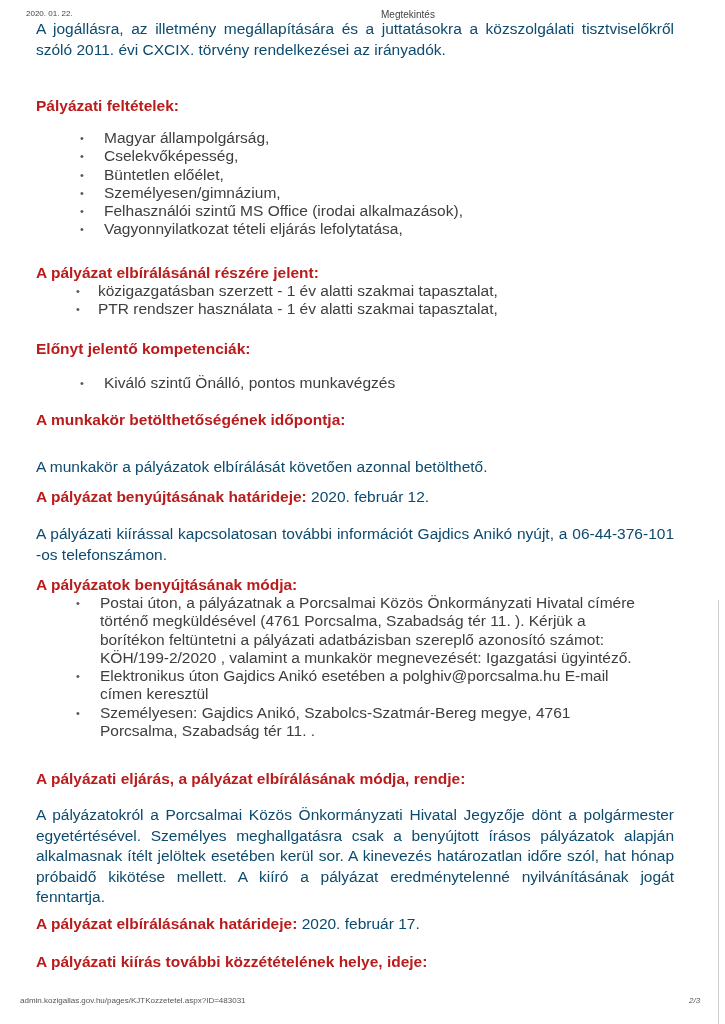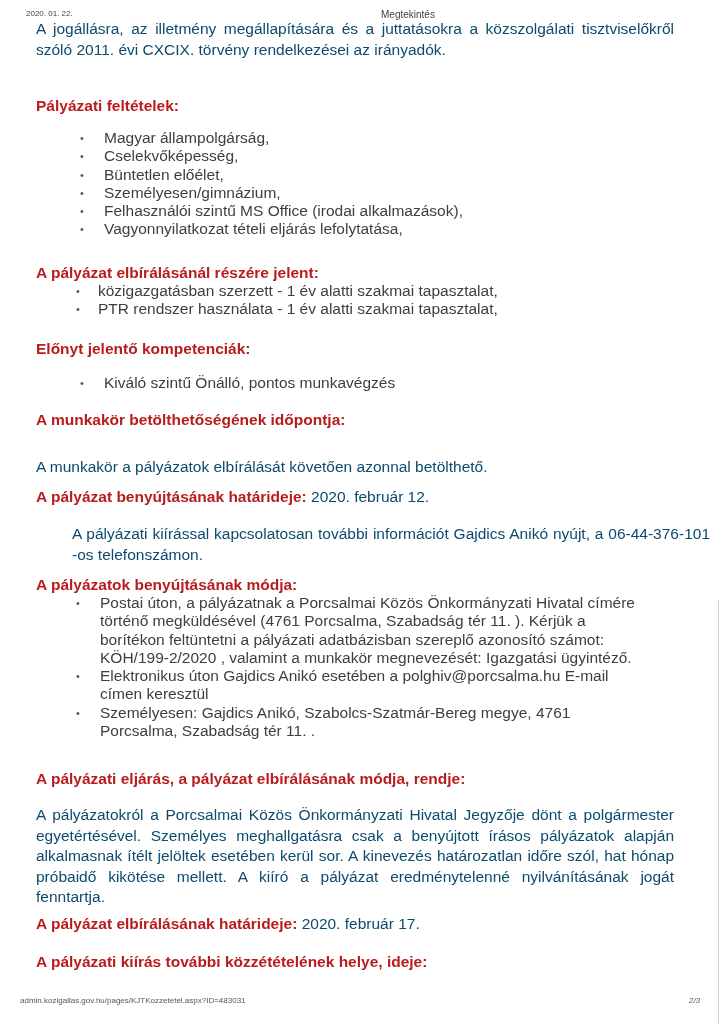--- a/index.html
+++ b/index.html
@@ -57,21 +57,21 @@
   <li><span class="bul">•</span><span>Kiváló szintű Önálló, pontos munkavégzés</span></li>
 </ul>
 
 <div class="block h" style="top:409px;">A munkakör betölthetőségének időpontja:</div>
 <div class="block plain" style="top:448px;margin-top:8px;">A munkakör a pályázatok elbírálását követően azonnal betölthető.</div>
 
 <div class="block" style="top:486px;">
   <span class="h">A pályázat benyújtásának határideje:</span><span class="plain"> 2020. február 12.</span>
 </div>
 
-<div class="block just plain" style="top:523px;margin-left:36px;">A pályázati kiírással kapcsolatosan további információt Gajdics Anikó nyújt, a 06-44-376-101 -os telefonszámon.</div>
+<div class="block just plain" style="top:523px;">A pályázati kiírással kapcsolatosan további információt Gajdics Anikó nyújt, a 06-44-376-101 -os telefonszámon.</div>
 
 <div class="block h" style="top:574px;">A pályázatok benyújtásának módja:</div>
 <ul class="list ind3 block" style="top:594px; width:600px;">
   <li><span class="bul">•</span><span>Postai úton, a pályázatnak a Porcsalmai Közös Önkormányzati Hivatal címére történő megküldésével (4761 Porcsalma, Szabadság tér 11. ). Kérjük a borítékon feltüntetni a pályázati adatbázisban szereplő azonosító számot: KÖH/199-2/2020 , valamint a munkakör megnevezését: Igazgatási ügyintéző.</span></li>
   <li><span class="bul">•</span><span>Elektronikus úton Gajdics Anikó esetében a polghiv@porcsalma.hu E-mail címen keresztül</span></li>
   <li><span class="bul">•</span><span>Személyesen: Gajdics Anikó, Szabolcs-Szatmár-Bereg megye, 4761 Porcsalma, Szabadság tér 11. .</span></li>
 </ul>
 
 <div class="block h" style="top:768px;">A pályázati eljárás, a pályázat elbírálásának módja, rendje:</div>
 <div class="block just plain" style="top:805px; line-height:20.5px;">A pályázatokról a Porcsalmai Közös Önkormányzati Hivatal Jegyzője dönt a polgármester egyetértésével. Személyes meghallgatásra csak a benyújtott írásos pályázatok alapján alkalmasnak ítélt jelöltek esetében kerül sor. A kinevezés határozatlan időre szól, hat hónap próbaidő kikötése mellett. A kiíró a pályázat eredménytelenné nyilvánításának jogát fenntartja.</div>

